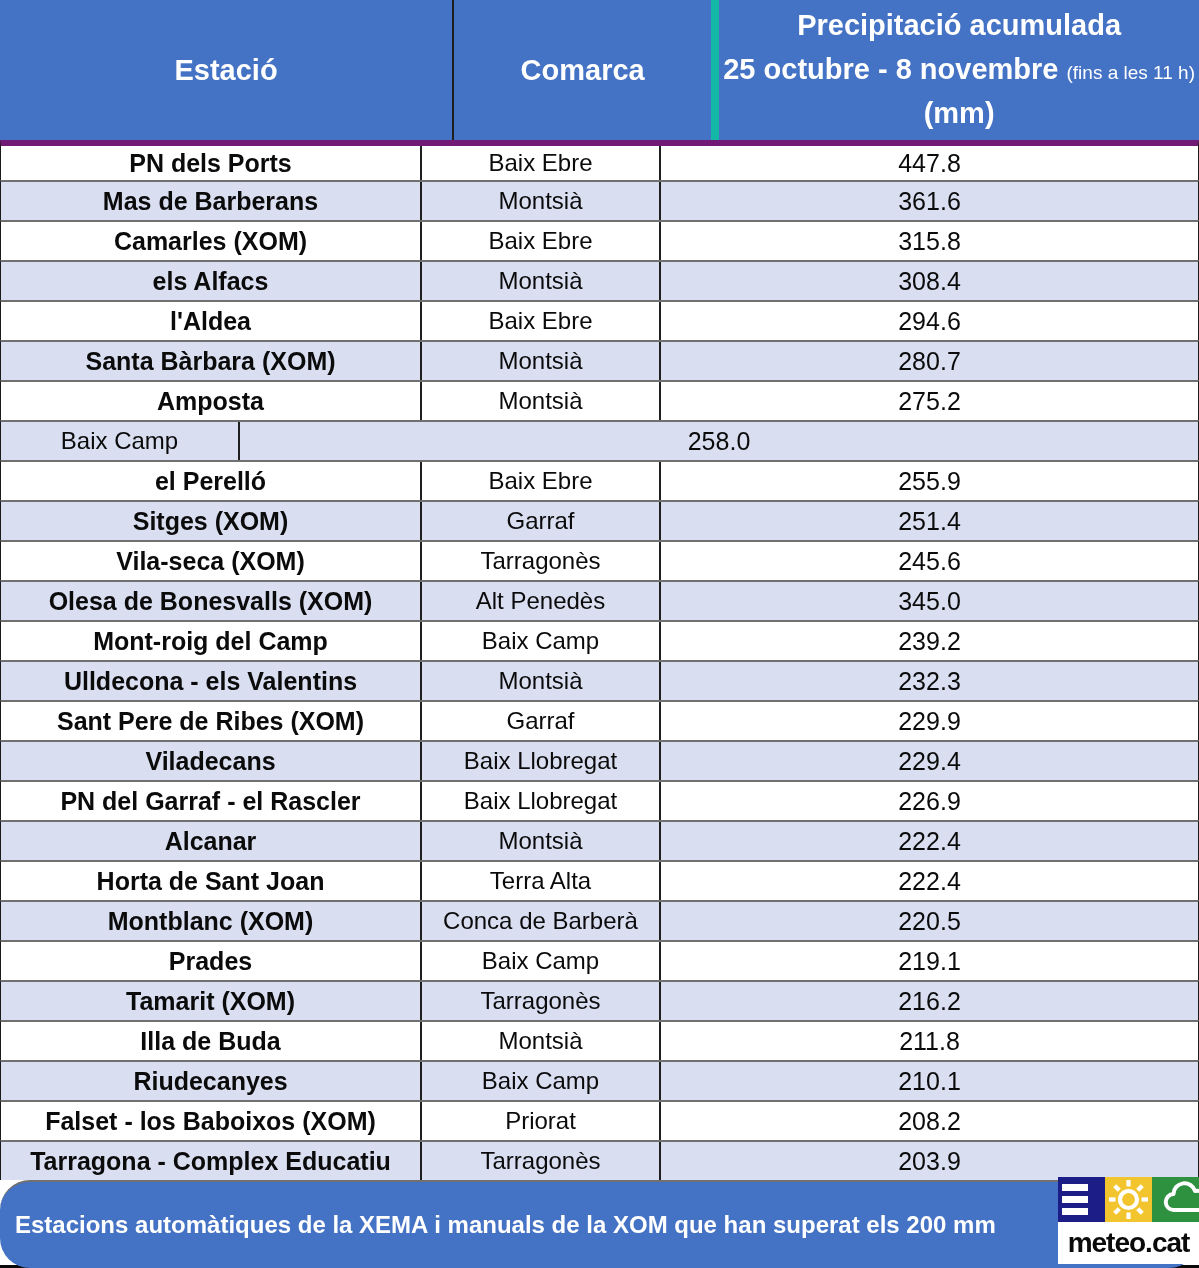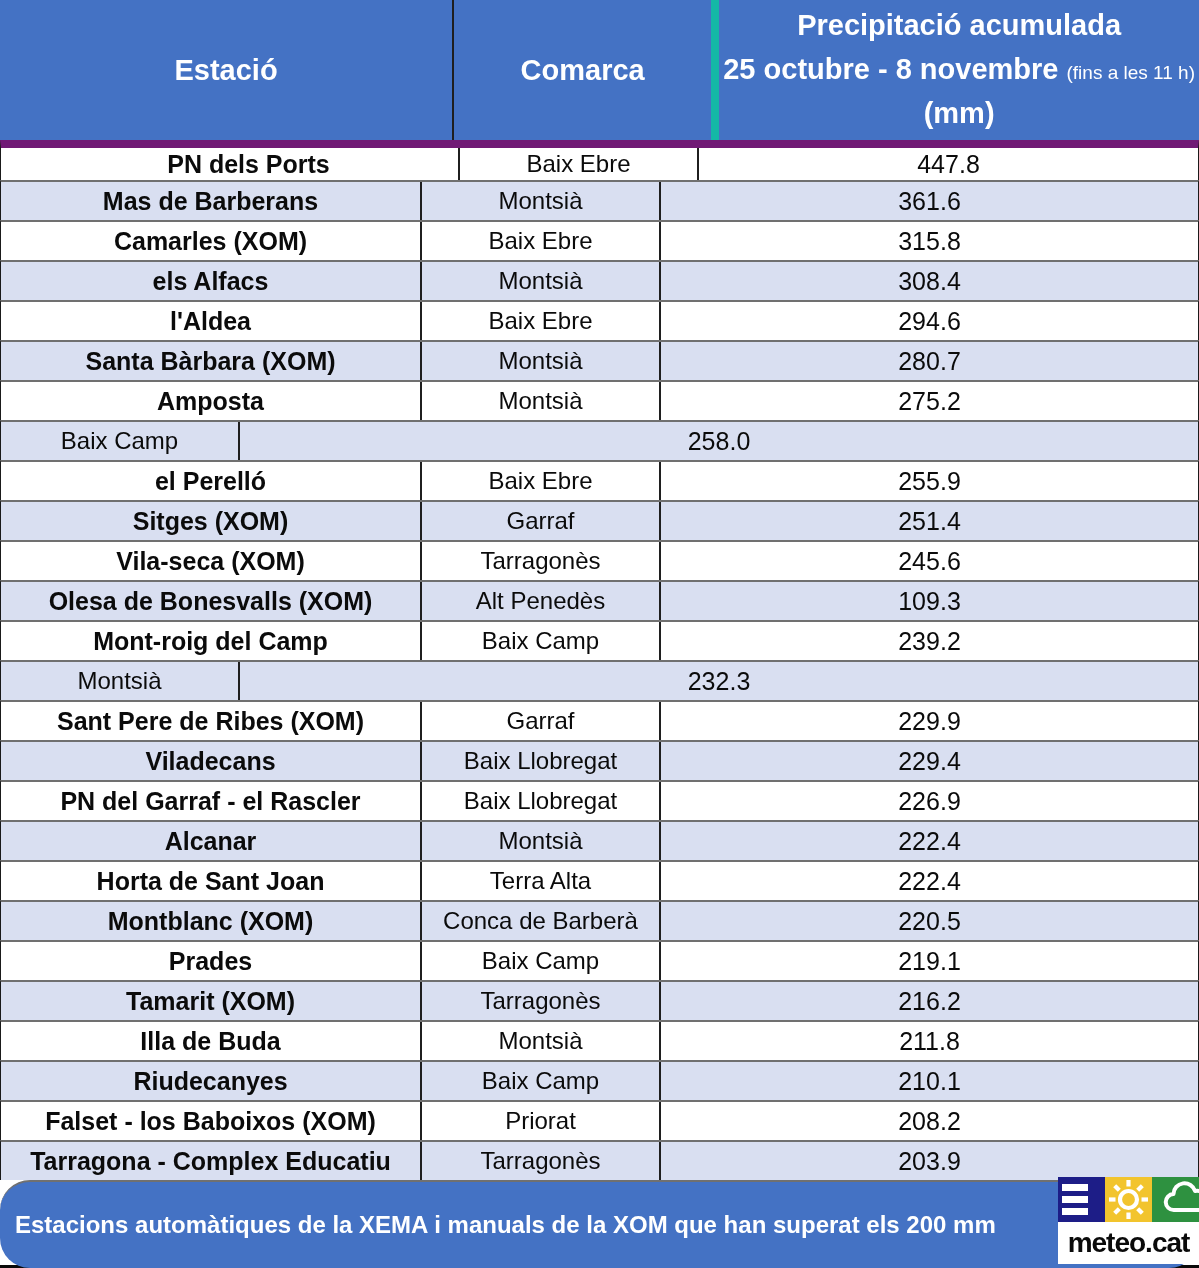--- a/index.html
+++ b/index.html
@@ -13,21 +13,21 @@
   .th-1 { width:496px; border-right:2px solid #1F1F1F; }
   .th-2 { width:289px; border-right:8px solid #14b8a6; }
   .th-3 { flex:1; flex-direction:column; justify-content:space-between; padding:10px 4px 12px 4px;gap:12px; }
   .th-3 .hline { line-height:1.1; white-space:nowrap; }
   .hsub { font-size:19px; font-weight:normal; }
 
   
   .tbody { background:#fff; }
   .row { display:flex; height:40px; border-top:2px solid #707070;
          border-left:1px solid #1A1A1A; border-right:1px solid #1A1A1A; }
-  .row:first-child { border-top:8px solid #701a75;padding-left:38px; }
+  .row:first-child { border-top:6px solid #701a75; }
   .row.alt { background:#D9DFF1; }
   .cell { display:flex; align-items:center; justify-content:center; color:#0b0b0b; overflow:hidden; white-space:nowrap; }
   .c1 { width:421px; border-right:2px solid #1F1F1F; font-size:25px; font-weight:bold; }
   .c2 { width:239px; border-right:2px solid #1F1F1F; font-size:24px; font-weight:normal; }
   .c3 { flex:1; font-size:25px; font-weight:normal; }
 
   
   .tfoot { position:relative; height:88px; background:#4472C4; border-top:2px solid #707070;
            display:flex; align-items:center;border-radius:30px; }
   .footnote { color:#fff; font-weight:bold; font-size:24px; padding-left:15px; white-space:nowrap; }
@@ -114,28 +114,29 @@
         <div class="cell c3">251.4</div>
       </div>
       <div class="row">
         <div class="cell c1">Vila-seca (XOM)</div>
         <div class="cell c2">Tarragonès</div>
         <div class="cell c3">245.6</div>
       </div>
       <div class="row alt">
         <div class="cell c1">Olesa de Bonesvalls (XOM)</div>
         <div class="cell c2">Alt Penedès</div>
-        <div class="cell c3">109.3</div>
+        <div class="cell c3">345.0</div>
       </div>
       <div class="row">
         <div class="cell c1">Mont-roig del Camp</div>
         <div class="cell c2">Baix Camp</div>
         <div class="cell c3">239.2</div>
       </div>
       <div class="row alt">
+        <div class="cell c1">Ulldecona - els Valentins</div>
         <div class="cell c2">Montsià</div>
         <div class="cell c3">232.3</div>
       </div>
       <div class="row">
         <div class="cell c1">Sant Pere de Ribes (XOM)</div>
         <div class="cell c2">Garraf</div>
         <div class="cell c3">229.9</div>
       </div>
       <div class="row alt">
         <div class="cell c1">Viladecans</div>

